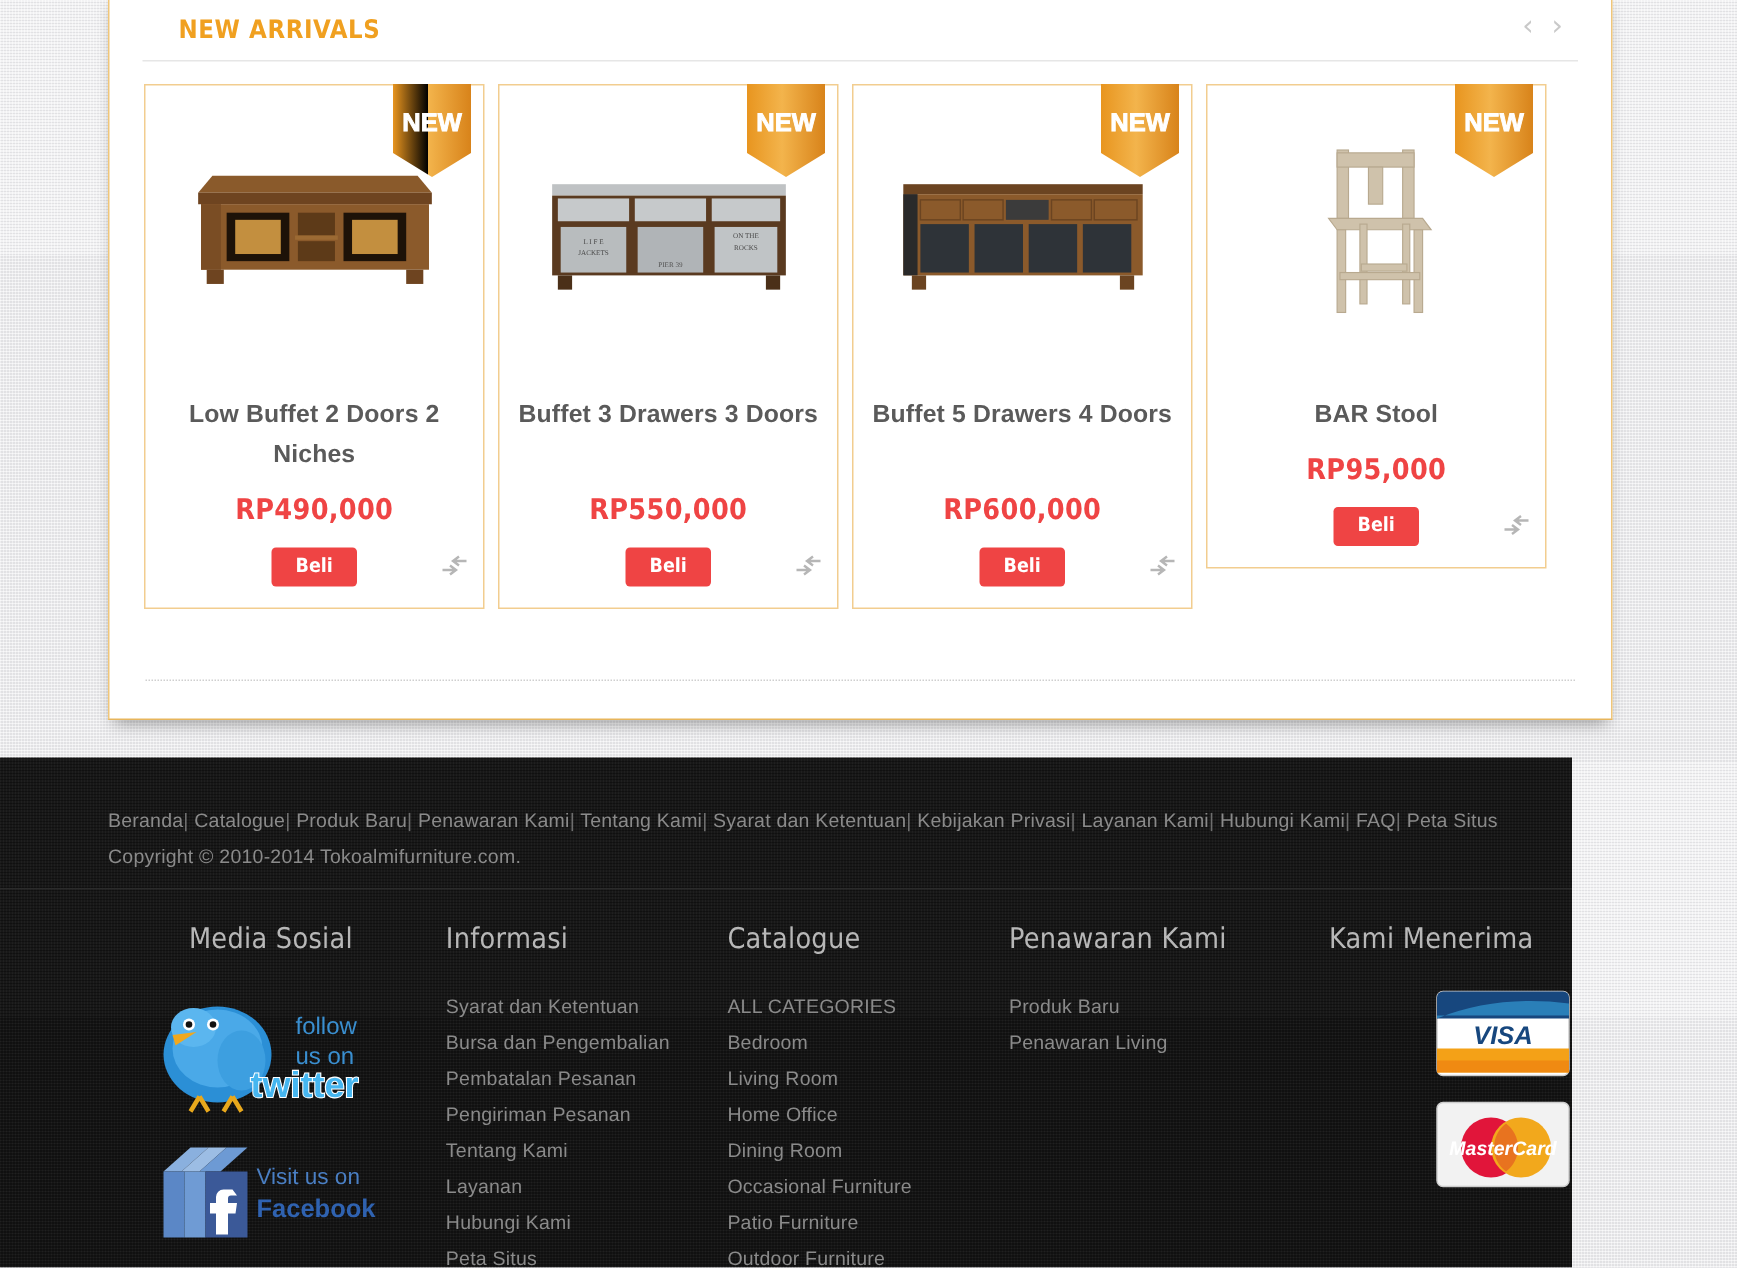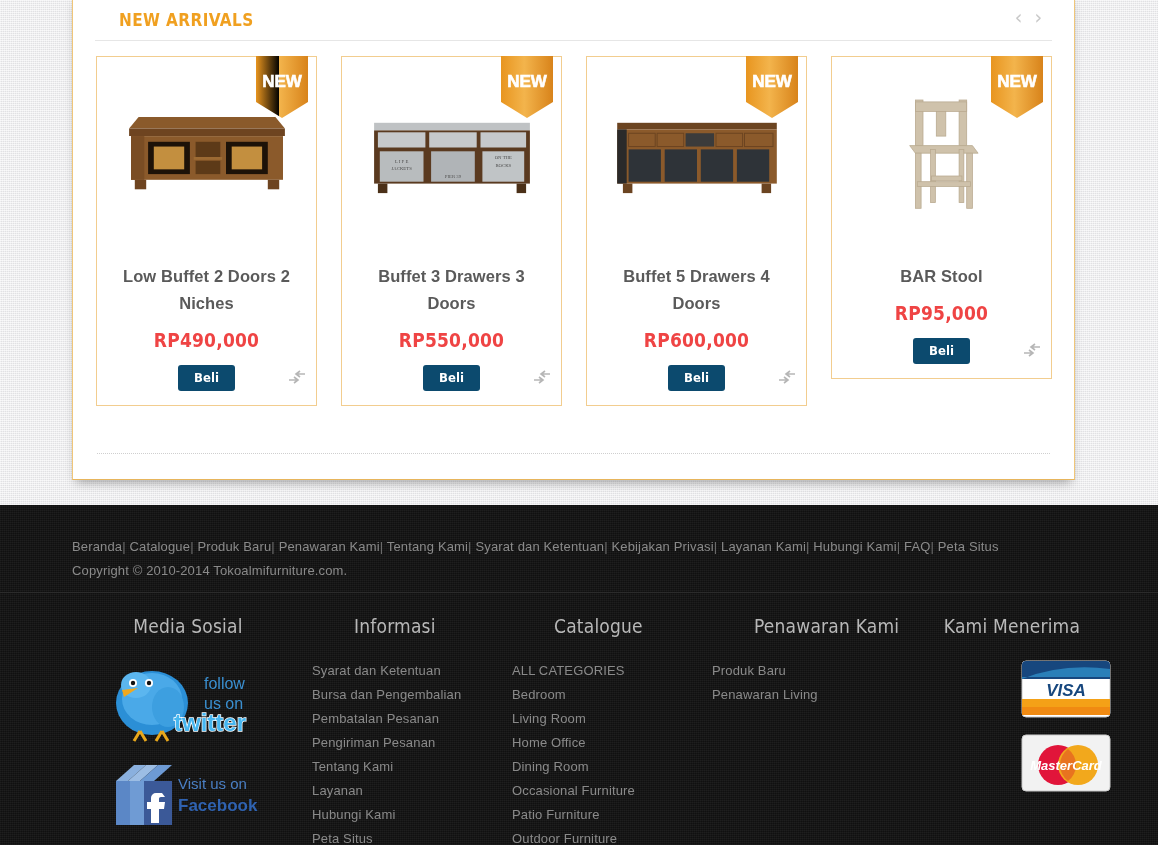--- a/index.html
+++ b/index.html
@@ -78,21 +78,21 @@
     padding: 0 2px;
   }
 
   
   .cards-row {
     position: absolute;
     left: 23px;
     top: 62px;
     width: 956px;
     display: flex;
-    gap: 24px;
+    gap: 9px;
     align-items: flex-start;
   }
 
   .product-card {
     position: relative;
     width: 227px;
     background: #fff;
     border: 1px solid #f2cd8f;
     padding: 0 10px 14px 10px;
     text-align: center;
@@ -141,21 +141,21 @@
     letter-spacing: .2px;
   }
 
   .card-actions {
     margin-top: 14px;
     position: relative;
     height: 26px;
   }
 
   .buy-button {
-    background: #0c4a6e;
+    background: #ef4444;
     color: #ffffff;
     border: none;
     border-radius: 3px;
     font-family: "DejaVu Sans Condensed", "Liberation Sans Narrow", "Liberation Sans", sans-serif;
     font-weight: bold;
     font-size: 13px;
     padding: 6px 16px;
     cursor: pointer;
     line-height: 14px;
   }
@@ -176,21 +176,21 @@
     right: 24px;
     top: 459px;
     border-top: 1px dotted #cfcfcf;
   }
 
   
   .footer {
     position: absolute;
     left: 0;
     top: 505px;
-    width: 1158px;
+    width: 1048px;
     height: 340px;
     background: #1a1a1a;
     background-image:
       repeating-linear-gradient(0deg, rgba(255,255,255,.012) 0 1px, rgba(0,0,0,.25) 1px 2px),
       repeating-linear-gradient(90deg, rgba(255,255,255,.01) 0 1px, rgba(0,0,0,.2) 1px 2px);
     color: #8f8f8f;
   }
 
   .footer-top {
     padding: 30px 0 0 72px;
@@ -218,21 +218,20 @@
   .fcol.c-offer    { width: 200px; }
   .fcol.c-pay      { width: 200px; text-align: center; }
 
   .fcol h3 {
     font-family: "DejaVu Sans Condensed", "Liberation Sans Narrow", "Liberation Sans", sans-serif;
     font-weight: normal;
     font-size: 19px;
     color: #b8b8b8;
     margin-bottom: 22px;
     letter-spacing: .2px;
-    margin-left: 42px;
   }
   .fcol.c-social h3 { margin-left: -8px; }
   .fcol.c-pay h3 { margin-left: 0; }
 
   .fcol ul { list-style: none; }
   .fcol li {
     font-size: 13px;
     color: #8a8a8a;
     line-height: 24px;
     cursor: pointer;

